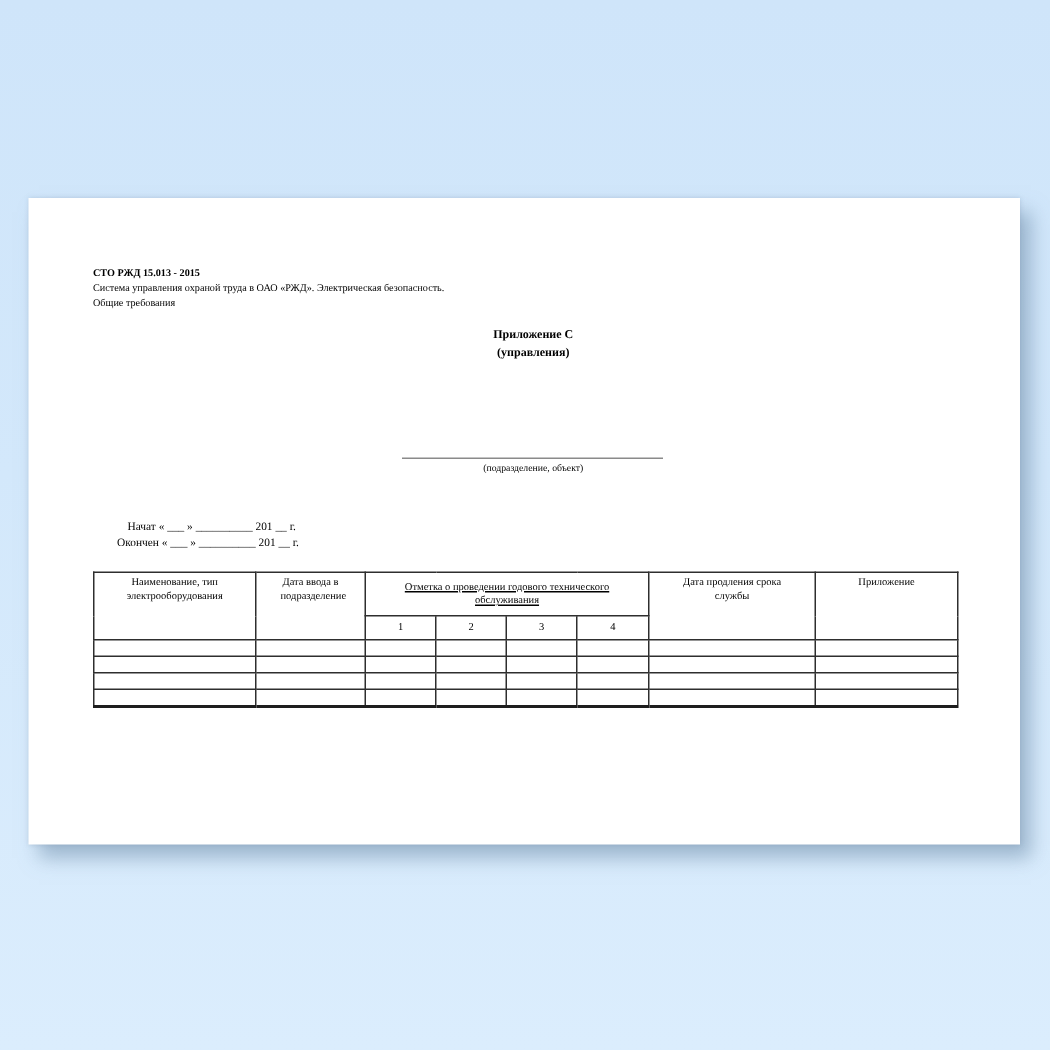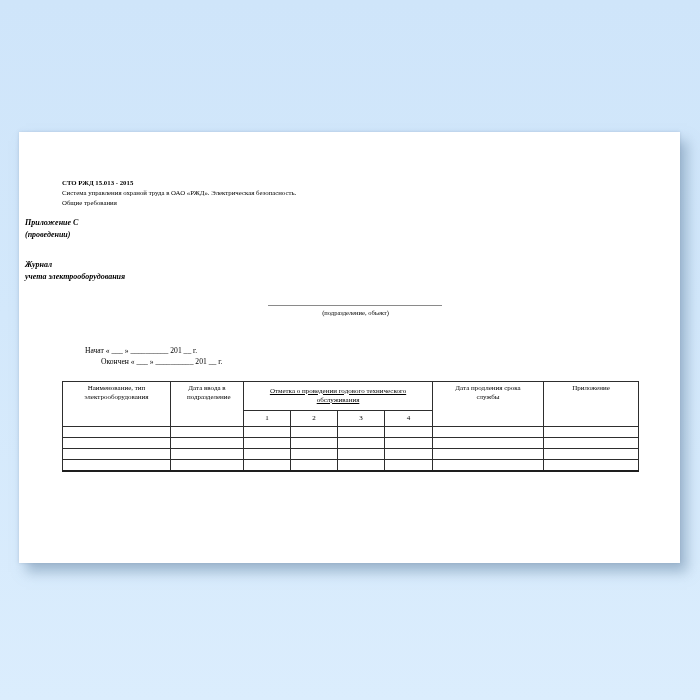--- a/index.html
+++ b/index.html
@@ -32,26 +32,25 @@
     font-size: 6.8px;
     line-height: 10px;
     white-space: nowrap;
   }
   .std-code { font-weight: bold; }
   
   .center-block {
     position: absolute;
     left: 0;
     right: 0;
-    text-align: left;
+    text-align: center;
     transform: translateX(6px);
     font-weight: bold;
     font-size: 8px;
     line-height: 11.5px;
-    font-style: italic;
   }
   .appendix-block { top: 85px; }
   .journal-block  { top: 127px; }
   
   .unit-line {
     position: absolute;
     left: 249px;
     top: 173px;
     width: 174px;
     border-bottom: 1px solid #8a8a8a;
@@ -67,21 +66,21 @@
     font-size: 6.5px;
   }
   
   .date-line {
     position: absolute;
     font-size: 7.6px;
     line-height: 11px;
     white-space: nowrap;
   }
   .date-line.started  { left: 66px; top: 213px; }
-  .date-line.finished { left: 59px; top: 224px; margin-left: 23px; }
+  .date-line.finished { left: 59px; top: 224px; }
   
   table.journal {
     position: absolute;
     left: 43px;
     top: 249px;
     width: 576px;
     border-collapse: collapse;
     table-layout: fixed;
     font-size: 7px;
     line-height: 1.32;
@@ -108,27 +107,23 @@
 <div class="page">
 
   <div class="std-block">
     <div class="std-code">СТО РЖД 15.013 - 2015</div>
     <div>Система управления охраной труда в ОАО «РЖД». Электрическая безопасность.</div>
     <div>Общие требования</div>
   </div>
 
   <div class="center-block appendix-block">
     <div>Приложение С</div>
-    <div>(проведении)</div>
+    <div>(управления)</div>
   </div>
 
-  <div class="center-block journal-block">
-    <div>Журнал</div>
-    <div>учета электрооборудования</div>
-  </div>
 
   <div class="unit-line"></div>
   <div class="unit-caption">(подразделение, объект)</div>
 
   <div class="date-line started">Начат « ___ » __________ 201 __ г.</div>
   <div class="date-line finished">Окончен « ___ » __________ 201 __ г.</div>
 
   <table class="journal">
     <colgroup>
       <col style="width:108px">

